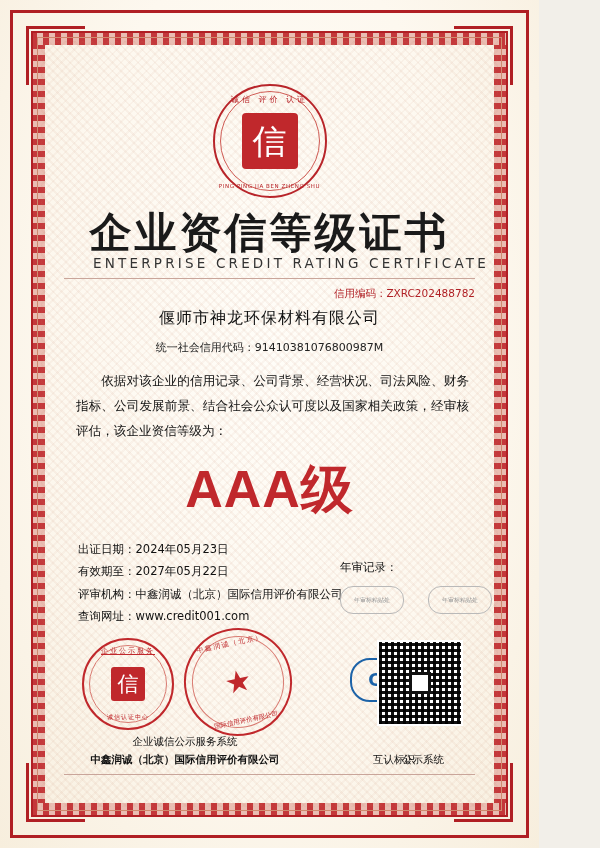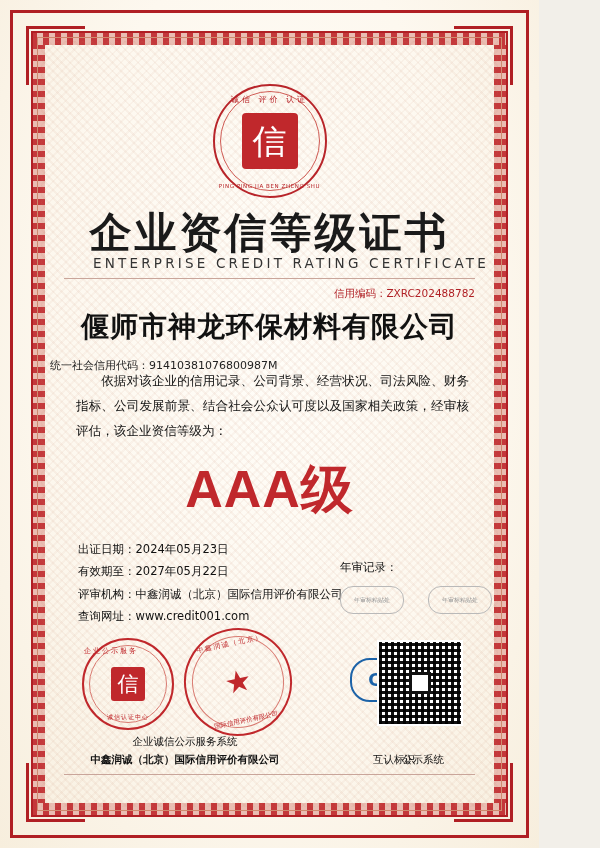--- a/index.html
+++ b/index.html
@@ -98,25 +98,25 @@
   .title-rule{
     position:absolute;top:228px;left:14px;right:14px;height:1px;background:#c9a59a;
   }
 
   .credit-no{
     position:absolute;top:237px;right:14px;
     font-size:10.5px;color:#b01f24;
   }
   .company{
     position:absolute;top:258px;left:0;right:0;text-align:center;
-    font-size:28px;font-weight:bold;color:#111;letter-spacing:1px;
+    font-size:16px;font-weight:normal;color:#111;letter-spacing:1px;
   }
   .usci{
-    position:absolute;top:290px;left:0;right:0;text-align:left;
-    font-size:11px;color:#222;margin-top:18px;
+    position:absolute;top:290px;left:0;right:0;text-align:center;
+    font-size:11px;color:#222;
   }
   .body-text{
     position:absolute;top:318px;left:26px;right:20px;
     font-size:12.6px;line-height:2;color:#111;text-align:justify;
     text-indent:2em;
   }
   .grade{
     position:absolute;top:405px;left:0;right:0;text-align:center;
     color:#c0282c;font-weight:bold;
     font-size:52px;letter-spacing:1px;
@@ -146,22 +146,22 @@
   .seal-left:before{
     content:"";position:absolute;left:5px;top:5px;right:5px;bottom:5px;
     border:1px solid #d97b72;border-radius:50%;
   }
   .seal-left .core{
     position:absolute;left:50%;top:50%;transform:translate(-50%,-50%);
     width:34px;height:34px;background:#c0282c;color:#fff;border-radius:3px;
     font-size:21px;line-height:34px;text-align:center;
   }
   .seal-left .top-t{
-    position:absolute;top:6px;left:0;right:0;font-size:7px;
-    color:#c0282c;letter-spacing:2px;
+    position:absolute;top:6px;left:0;right:0;text-align:center;font-size:7px;
+    color:#c0282c;letter-spacing:2px;text-decoration:underline;
   }
   .seal-left .bot-t{
     position:absolute;bottom:6px;left:0;right:0;text-align:center;font-size:6px;
     color:#c0282c;letter-spacing:1px;
   }
   .seal-mid{
     position:absolute;left:134px;top:578px;width:104px;height:104px;border-radius:50%;
     border:2px solid #c0282c;transform:rotate(-12deg);
   }
   .seal-mid:before{

